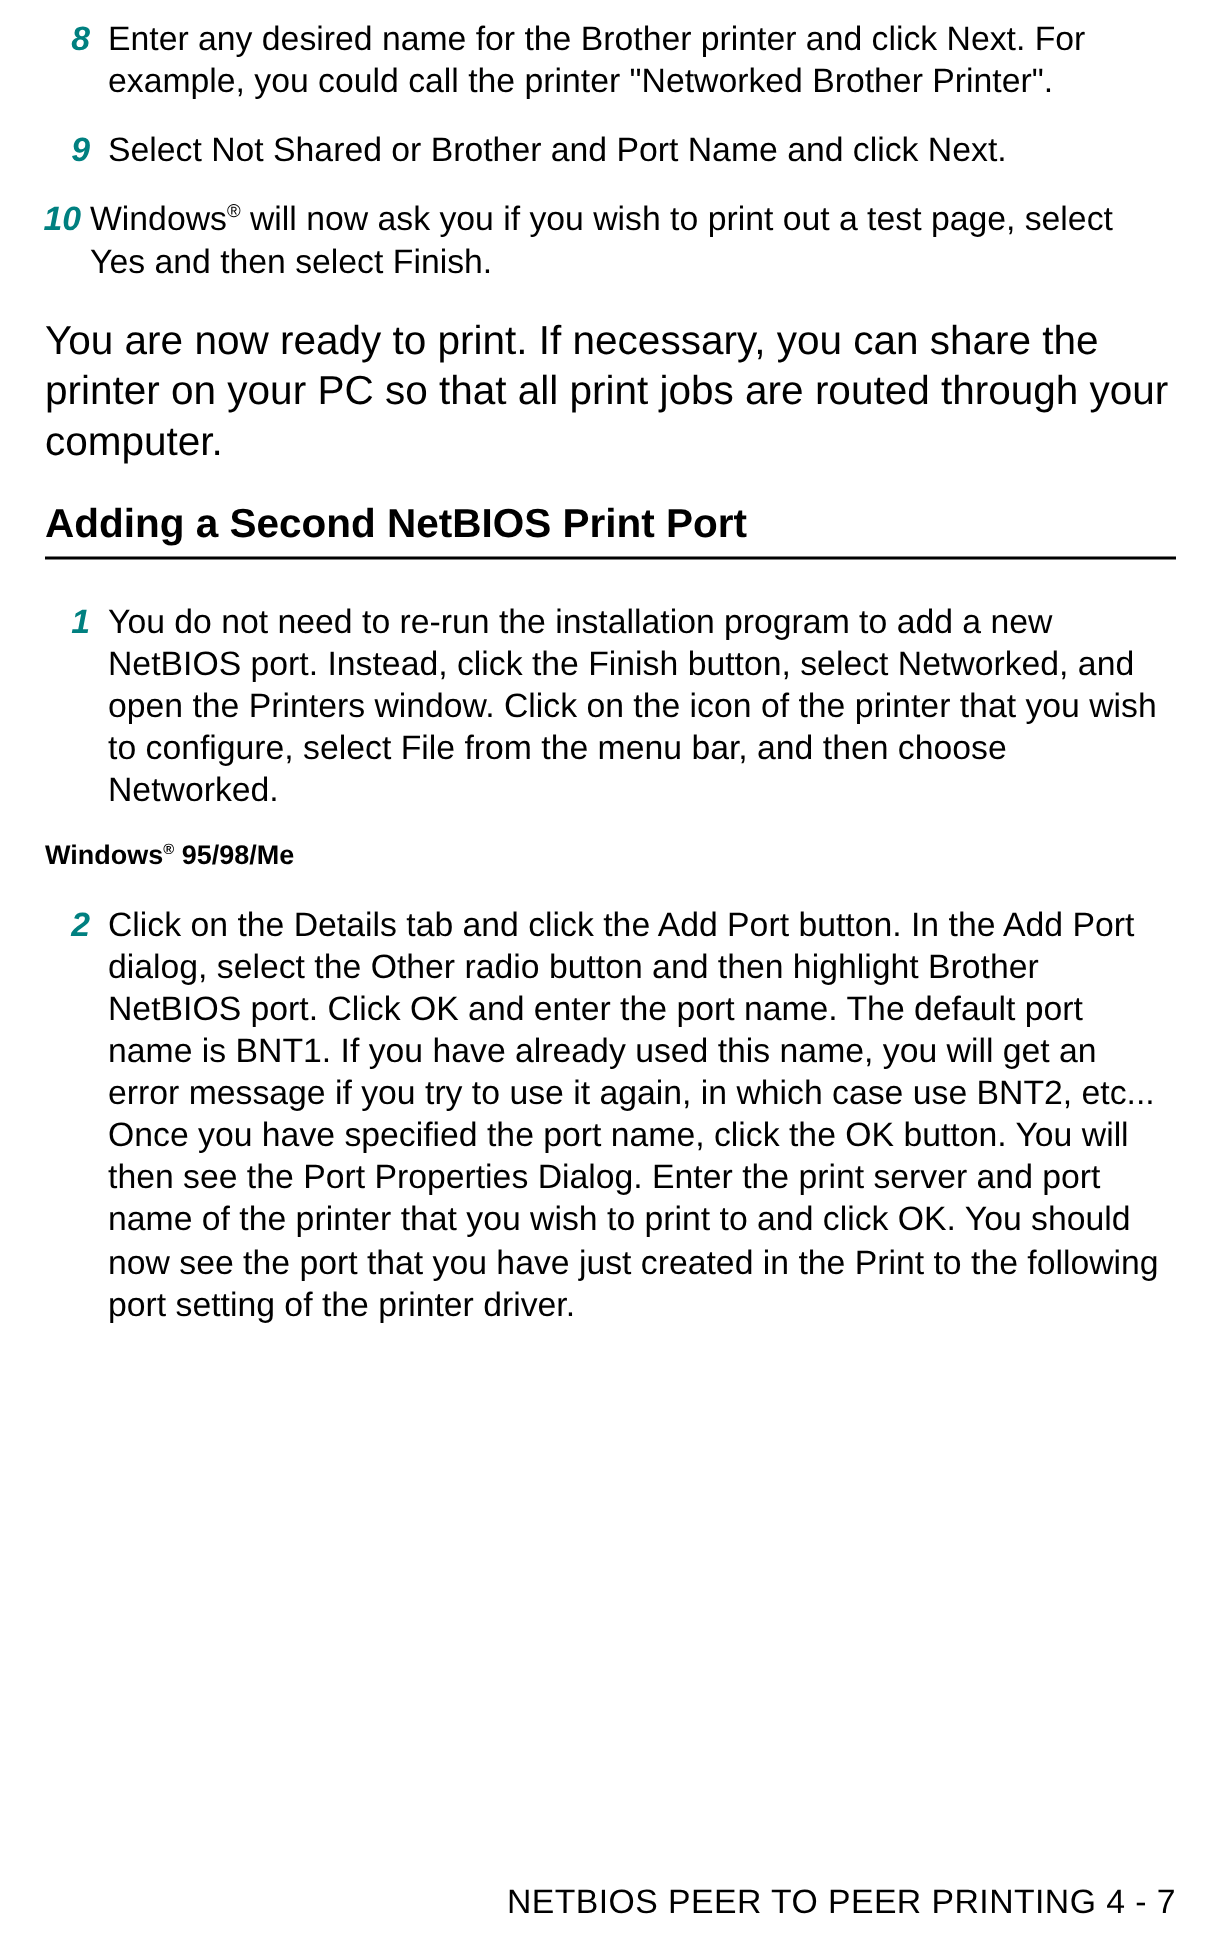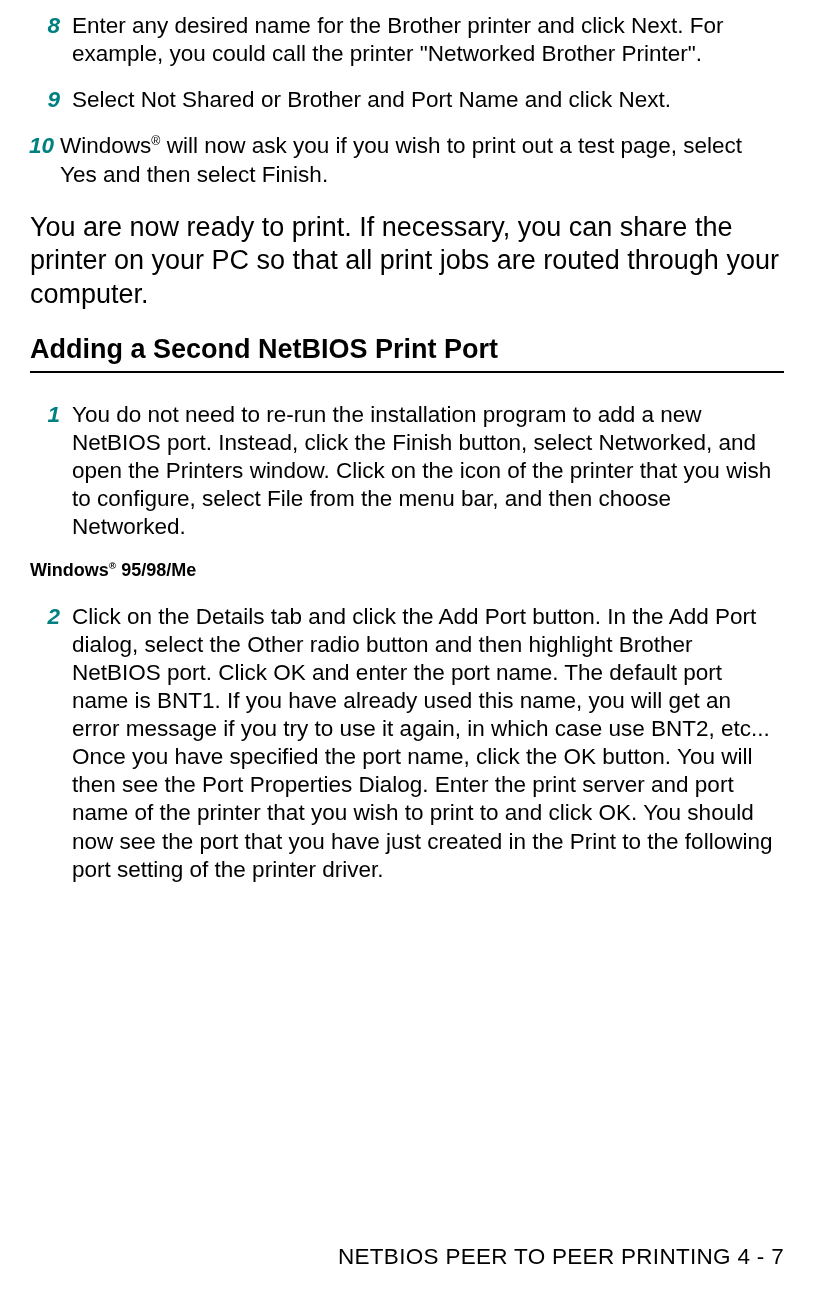--- a/index.html
+++ b/index.html
@@ -60,21 +60,21 @@
     border-bottom: 2px solid #000;
     margin-bottom: 28px;
   }
   .h3 {
     font-size: 18px;
     font-weight: bold;
     margin: 18px 0 22px 0;
   }
   .footer {
     position: absolute;
-    bottom: 35px;
+    bottom: 24px;
     right: 30px;
     font-size: 22.5px;
     letter-spacing: 0.3px;
   }
 </style>
 </head>
 <body>
 
 <div class="page">
 

